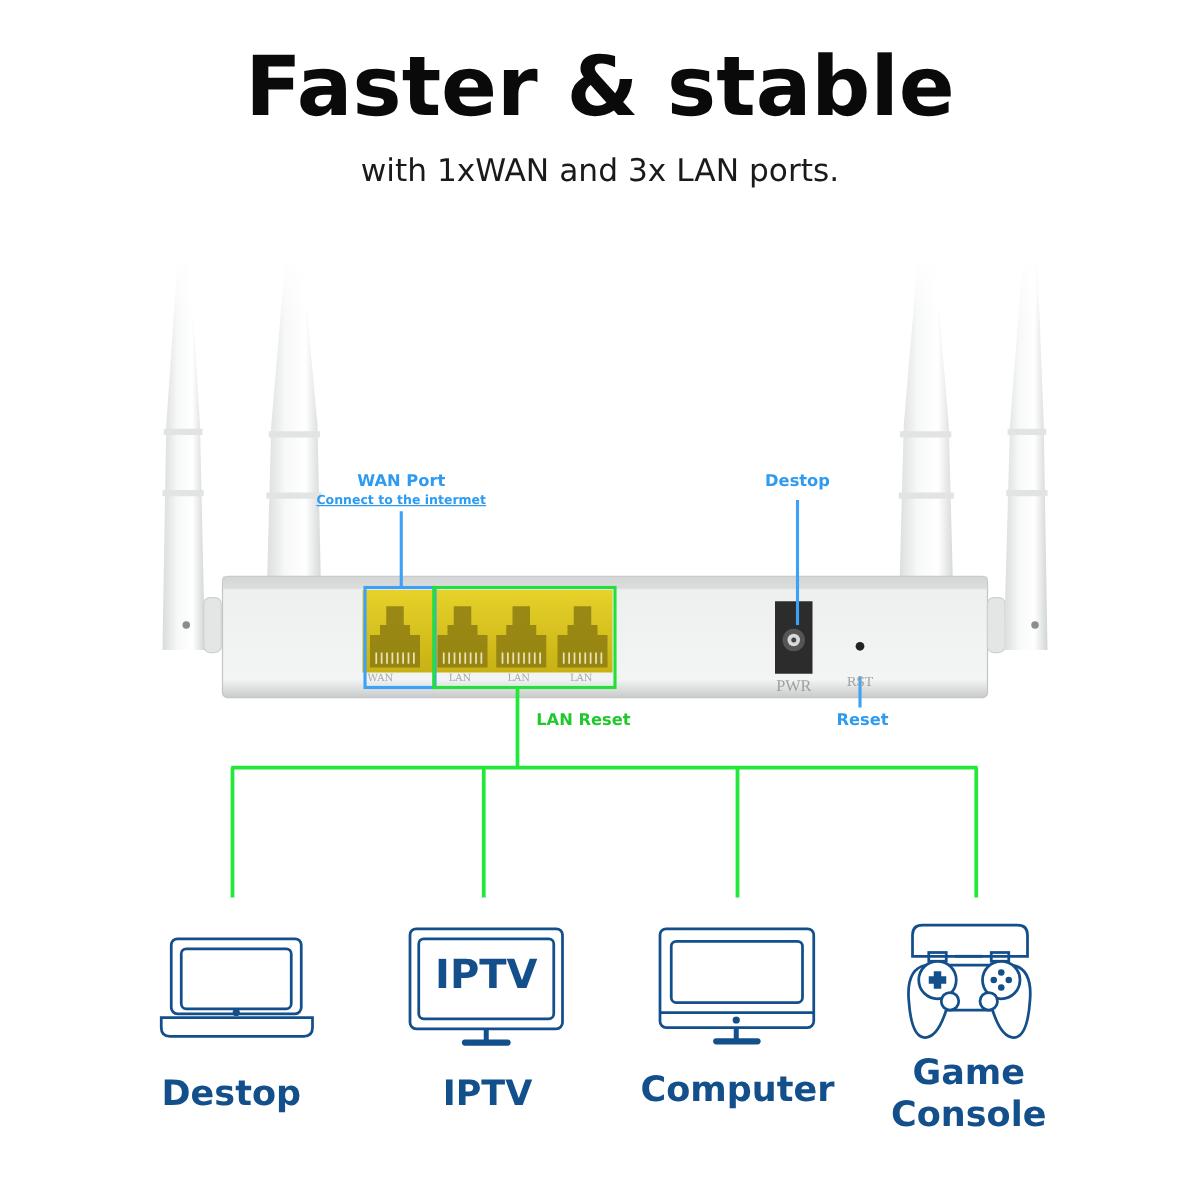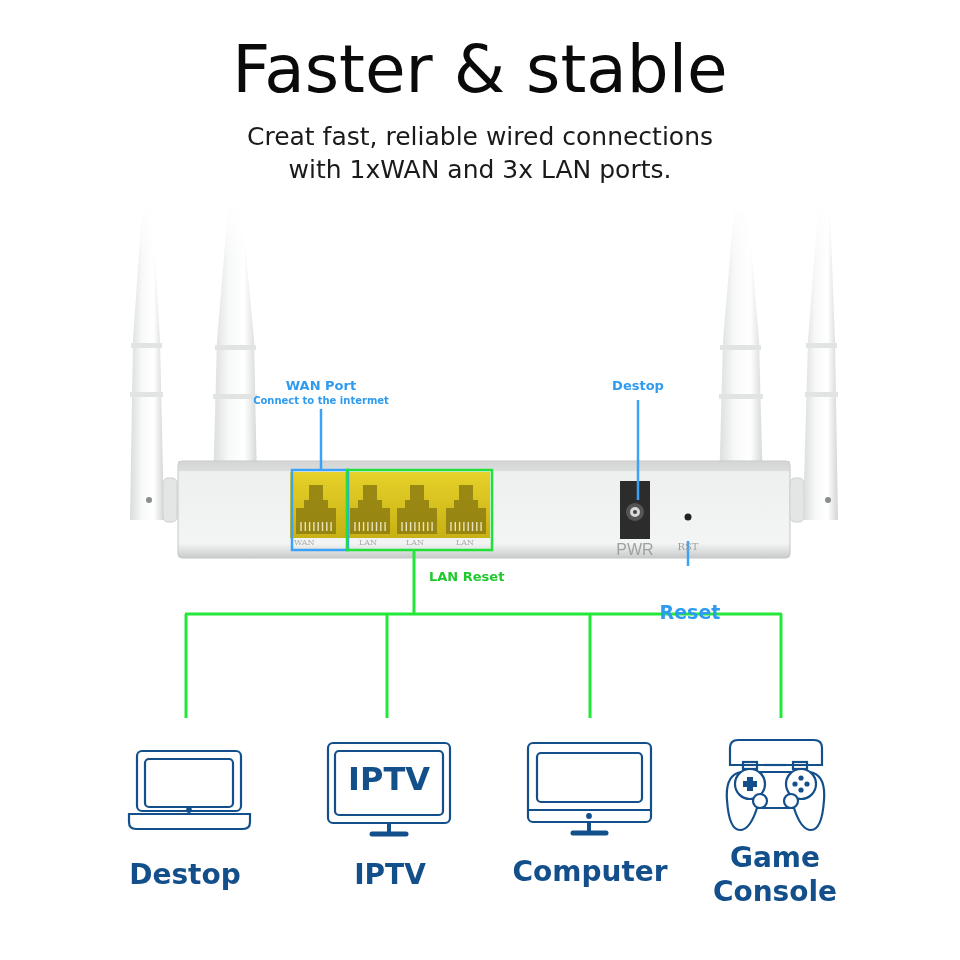--- a/index.html
+++ b/index.html
@@ -1,18 +1,18 @@
 <!DOCTYPE html>
 <html><head>
 <meta charset="utf-8">
 <style>
   html, body { margin:0; padding:0; background:#ffffff; }
   body { width:960px; height:960px; position:relative; overflow:hidden; font-family:"DejaVu Sans", sans-serif; }
   .abs { position:absolute; }
-  .title { left:0; width:960px; top:30px; text-align:center; font-size:66px; font-weight:normal; color:#0a0a0a; letter-spacing:0px; line-height:80px; }
+  .title { left:0; width:960px; top:30px; text-align:center; font-size:66px; font-weight:bold; color:#0a0a0a; letter-spacing:0px; line-height:80px; }
   .subtitle { left:0; width:960px; top:120px; text-align:center; font-size:25px; color:#1a1a1a; line-height:33px; }
   .subtitle div { white-space:nowrap; }
   .blue-label { color:#2e9bf0; font-weight:bold; text-align:center; white-space:nowrap; }
   .green-label { color:#1fc92d; font-weight:bold; white-space:nowrap; font-size:13px; }
   .device-label { color:#134f8a; font-weight:bold; font-size:28px; text-align:center; line-height:34px; white-space:nowrap; }
   svg { position:absolute; left:0; top:0; }
 </style>
 </head>
 <body>
 
@@ -178,35 +178,34 @@
     <path d="M747 777 h6 v4 h4 v6 h-4 v4 h-6 v-4 h-4 v-6 h4 z" fill="#134f8a" stroke="none"></path>
     <circle cx="801" cy="778" r="2.6" fill="#134f8a" stroke="none"></circle>
     <circle cx="801" cy="790" r="2.6" fill="#134f8a" stroke="none"></circle>
     <circle cx="795" cy="784" r="2.6" fill="#134f8a" stroke="none"></circle>
     <circle cx="807" cy="784" r="2.6" fill="#134f8a" stroke="none"></circle>
   </g>
 </svg>
 
 <div class="abs title">Faster &amp; stable</div>
 <div class="abs subtitle">
-  <div>Creat fast, reliable wired connections</div>
   <div>with 1xWAN and 3x LAN ports.</div>
 </div>
 
 <div class="abs blue-label" style="left:246px; width:150px; top:378px; font-size:13px;">WAN Port</div>
-<div class="abs blue-label" style="left:246px; width:150px; top:395px; font-size:10px;">Connect to the intermet</div>
+<div class="abs blue-label" style="left:246px; width:150px; top:395px; font-size:10px;text-decoration:underline;">Connect to the intermet</div>
 <div class="abs blue-label" style="left:598px; width:80px; top:378px; font-size:13px;">Destop</div>
-<div class="abs blue-label" style="left:650px; width:80px; top:569px; font-size:19px;margin-top:32px;">Reset</div>
+<div class="abs blue-label" style="left:650px; width:80px; top:569px; font-size:13px;">Reset</div>
 <div class="abs green-label" style="left:429px; top:569px;">LAN Reset</div>
 
 <div class="abs" style="left:294px; top:538px; width:50px; text-align:left; font-size:8px; color:#a8aaaa; font-family:'DejaVu Serif', serif;">WAN</div>
 <div class="abs" style="left:348px; top:538px; width:40px; text-align:center; font-size:8px; color:#a8aaaa; font-family:'DejaVu Serif', serif;">LAN</div>
 <div class="abs" style="left:395px; top:538px; width:40px; text-align:center; font-size:8px; color:#a8aaaa; font-family:'DejaVu Serif', serif;">LAN</div>
 <div class="abs" style="left:445px; top:538px; width:40px; text-align:center; font-size:8px; color:#a8aaaa; font-family:'DejaVu Serif', serif;">LAN</div>
-<div class="abs" style="left:615px; top:541px; width:40px; text-align:center; font-size:16px; color:#9fa1a1; font-family:Liberation Sans, sans-serif;">PWR</div>
+<div class="abs" style="left:615px; top:541px; width:40px; text-align:center; font-size:13px; color:#9fa1a1; font-family:Liberation Serif, serif;">PWR</div>
 <div class="abs" style="left:668px; top:541px; width:40px; text-align:center; font-size:10px; color:#9fa1a1; font-family:'DejaVu Serif', serif;">RST</div>
 
 <div class="abs" style="left:337px; top:760px; width:104px; text-align:center; font-size:32px; font-weight:bold; color:#134f8a;">IPTV</div>
 
 <div class="abs device-label" style="left:100px; width:170px; top:858px;">Destop</div>
 <div class="abs device-label" style="left:305px; width:170px; top:858px;">IPTV</div>
 <div class="abs device-label" style="left:500px; width:180px; top:855px;">Computer</div>
 <div class="abs device-label" style="left:690px; width:170px; top:841px;">Game</div>
 <div class="abs device-label" style="left:690px; width:170px; top:875px;">Console</div>
 

